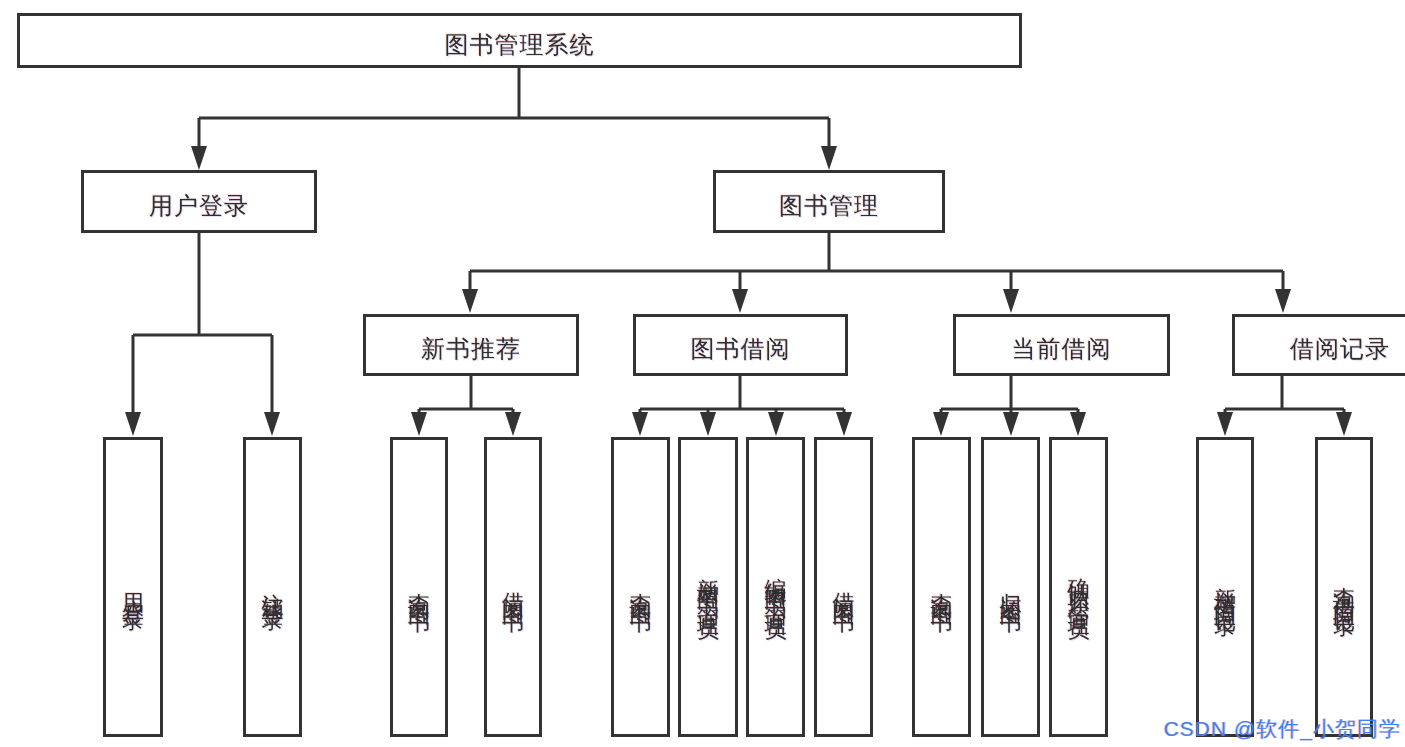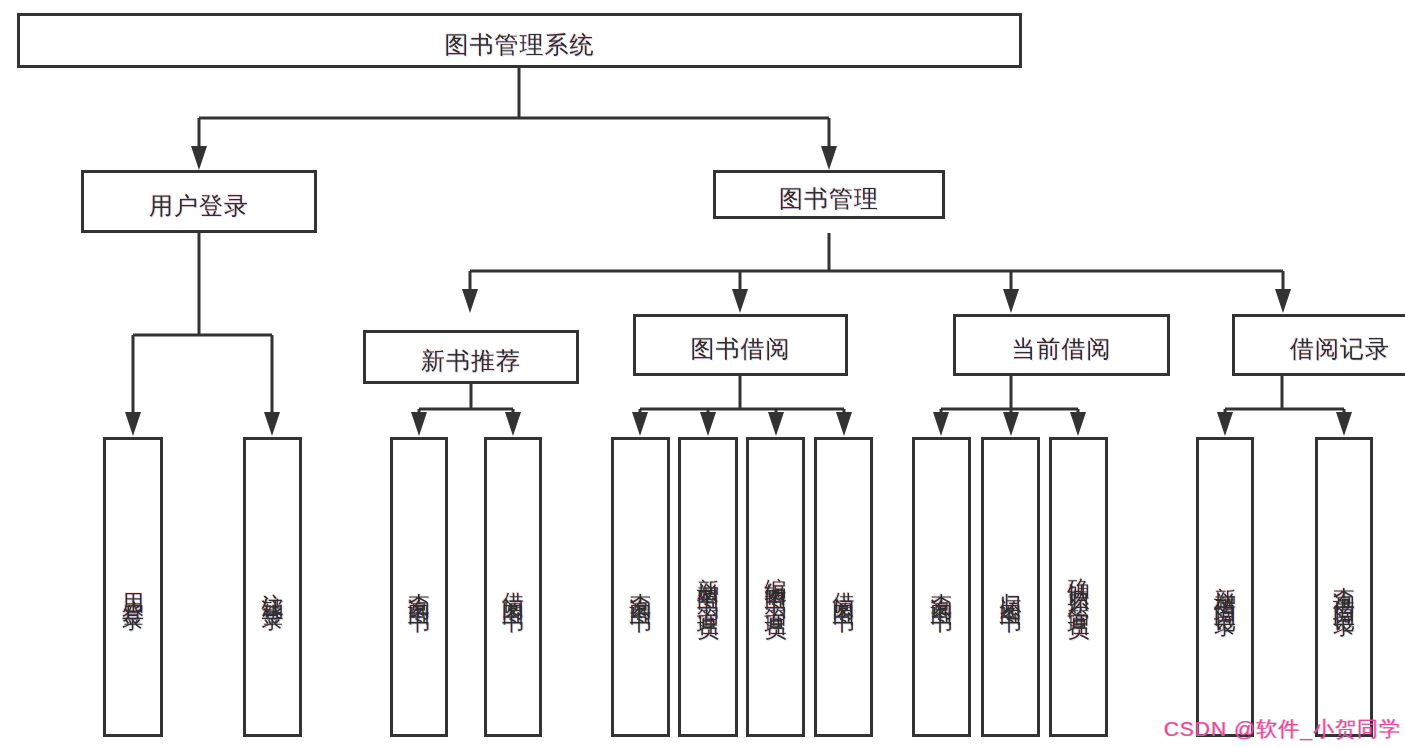--- a/index.html
+++ b/index.html
@@ -9,21 +9,21 @@
   .box {
     position:absolute; box-sizing:border-box; background:#fff;
     border:3px solid #333333; display:flex; align-items:center; justify-content:center;
     z-index:2; color:#2e2e2e;
   }
   .h .label { font-size:24px; letter-spacing:1px; white-space:nowrap;margin-top:8px; }
   .v .label { writing-mode:vertical-rl; font-size:22px; letter-spacing:6px; line-height:1; }
   .label { text-shadow:-1px -1px 0 rgba(255,90,60,.20), 1px 1px 0 rgba(90,120,255,.20); }
   .watermark {
     position:absolute; right:4px; bottom:4px; z-index:5;
-    font-size:21px; color:#ec4899; letter-spacing:1px; white-space:nowrap;
+    font-size:21px; color:#3b82f6; letter-spacing:1px; white-space:nowrap;
     text-shadow:-1px 0 0 rgba(255,90,90,.35), 1px 0 0 rgba(110,110,255,.35);
   }
 </style>
 </head>
 <body>
 
 <div class="canvas">
 
   <svg class="wires" width="1405" height="747" viewBox="0 0 1405 747">
     <g stroke="#333333" stroke-width="3" fill="none">
@@ -65,25 +65,25 @@
     </g>
   </svg>
 
   <div class="box h" style="left:17px; top:13px; width:1005px; height:55px;">
     <span class="label">图书管理系统</span>
   </div>
 
   <div class="box h" style="left:81px; top:170px; width:236px; height:63px;">
     <span class="label">用户登录</span>
   </div>
-  <div class="box h" style="left:713px; top:170px; width:232px; height:49px;">
+  <div class="box h" style="left:713px; top:170px; width:232px; height:63px;">
     <span class="label">图书管理</span>
   </div>
 
-  <div class="box h" style="left:363px; top:330px; width:216px; height:54px;">
+  <div class="box h" style="left:363px; top:314px; width:216px; height:62px;">
     <span class="label">新书推荐</span>
   </div>
   <div class="box h" style="left:633px; top:314px; width:215px; height:62px;">
     <span class="label">图书借阅</span>
   </div>
   <div class="box h" style="left:953px; top:314px; width:217px; height:62px;">
     <span class="label">当前借阅</span>
   </div>
   <div class="box h" style="left:1232px; top:314px; width:216px; height:62px;">
     <span class="label">借阅记录</span>

